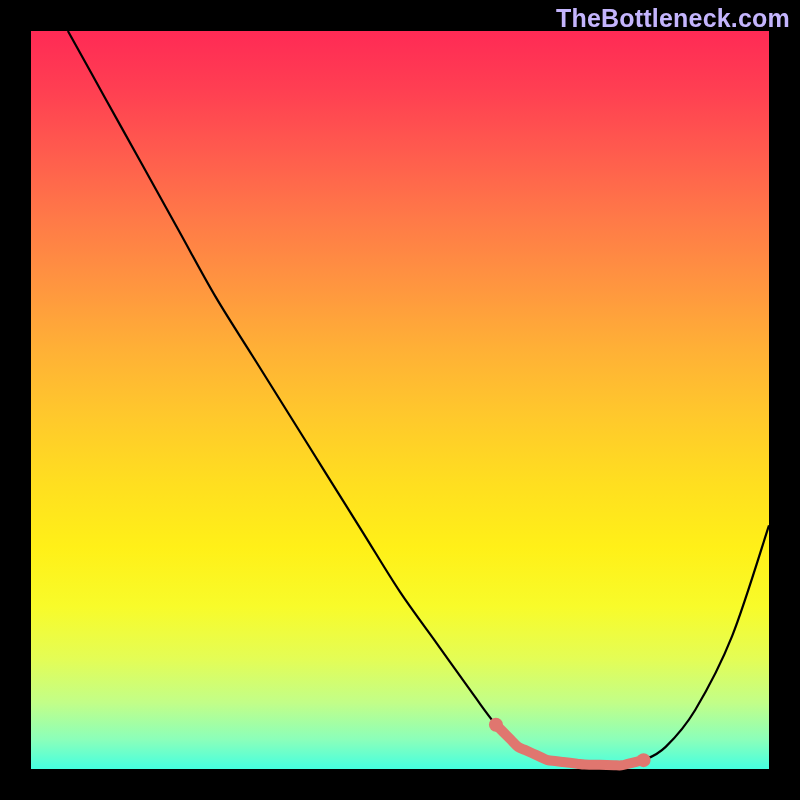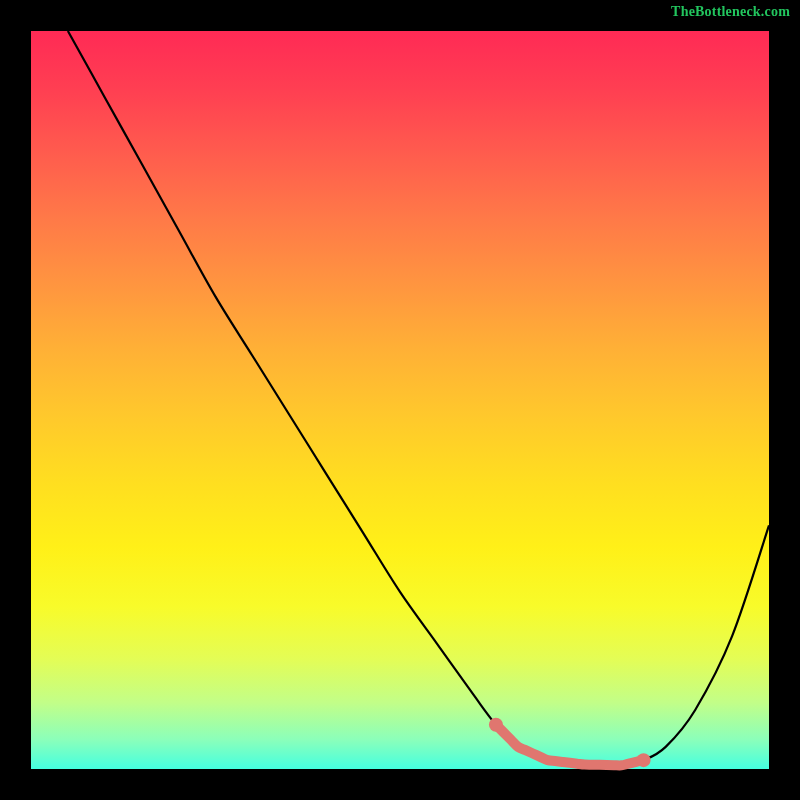--- a/index.html
+++ b/index.html
@@ -30,23 +30,23 @@
       #e4fd55 85%,
       #c2fe88 91%,
       #8bffba 96%,
       #45ffe0 100%
     );
   }
   .watermark {
     position: absolute;
     top: 4px;
     right: 10px;
-    color: #22c55e;
-    font-family: Liberation Serif, serif;
-    font-size: 14px;
+    color: #c4b5fd;
+    font-family: Liberation Sans, sans-serif;
+    font-size: 25px;
     font-weight: 600;
     letter-spacing: 0.2px;
   }
   svg.curve {
     position: absolute;
     left: 0;
     top: 0;
     width: 738px;
     height: 738px;
     overflow: visible;

